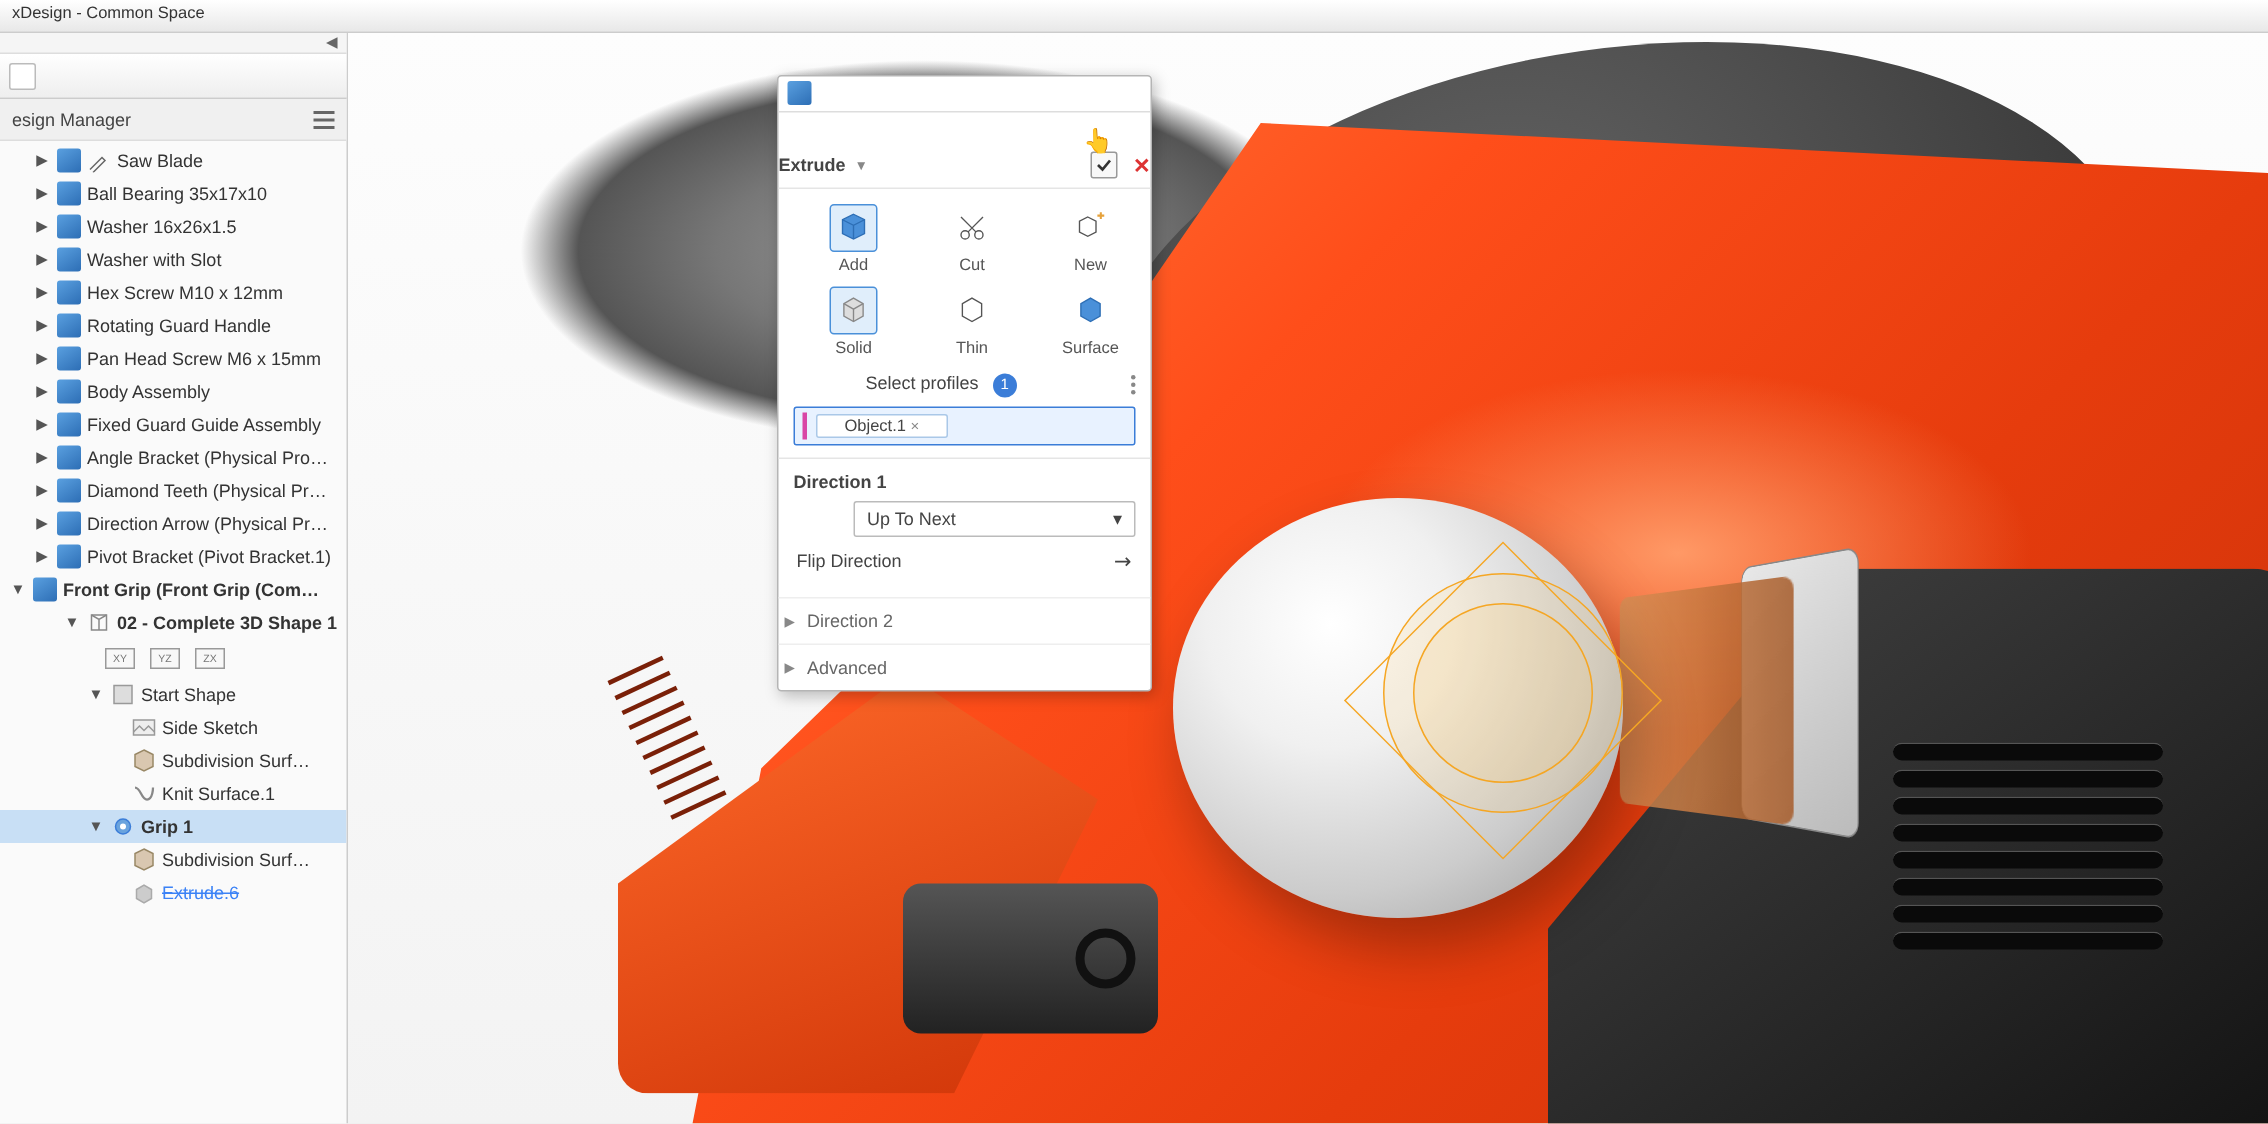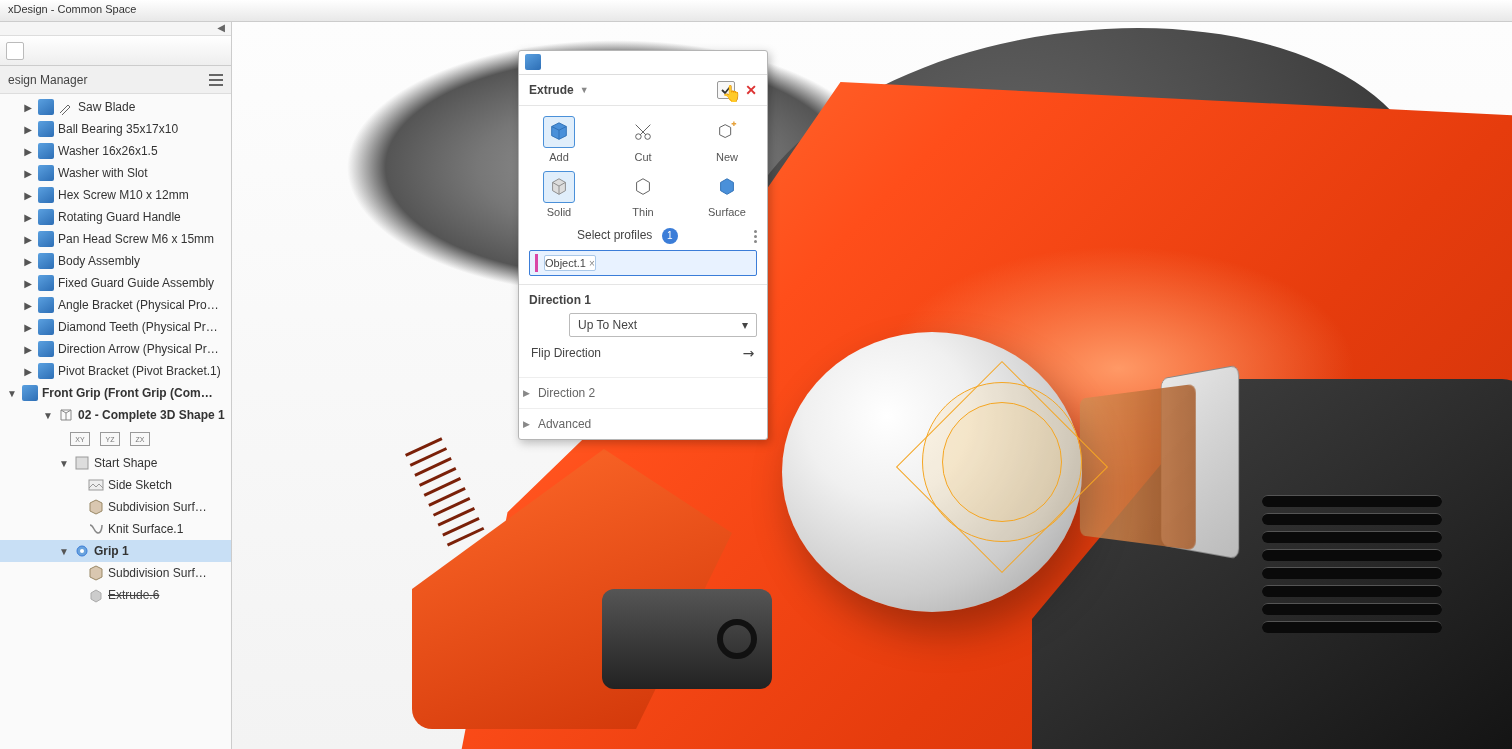--- a/index.html
+++ b/index.html
@@ -16,21 +16,21 @@
 .sidebar-toolbar .tb-icon { width:18px; height:18px; border:1px solid #bbb; border-radius:2px; background:#fff; }
 .panel-header { height: 28px; background: #f0f0f0; border-bottom: 1px solid #ddd; display: flex; align-items: center; justify-content: space-between; padding: 0 8px; font-size: 12px; color: #444; }
 .hamburger { display:flex; flex-direction:column; gap:3px; cursor:pointer;}
 .hamburger span{width:14px;height:2px;background:#666;}
 
 .tree { flex: 1; overflow-y: auto; padding: 2px 0; }
 .tree-item { display: flex; align-items: center; padding: 3px 4px; gap: 4px; white-space: nowrap; overflow: hidden; cursor: pointer; }
 .tree-item.active { font-weight: bold; }
 .tree-item.highlighted { background: #c8dff5; }
 .tree-item.selected { font-weight: bold; }
-.tree-item.dimmed { color:#404040; text-decoration: line-through; }
+.tree-item.dimmed { color:#3b82f6; text-decoration: line-through; }
 .expand { width: 12px; text-align: center; color: #555; font-size: 10px; }
 .part-icon { width: 16px; height: 16px; flex-shrink:0; display:inline-flex; align-items:center; justify-content:center;}
 .pkg { background: linear-gradient(145deg,#5aa0e0,#2d6eb5); border-radius:2px; }
 .plane-row { display:flex; gap:10px; padding: 6px 0 6px 70px; }
 .plane { width:20px; height:14px; border:1px solid #999; background:#f8f8f8; position:relative; font-size:7px; color:#777; display:flex; align-items:center; justify-content:center;}
 .indent1{padding-left:22px;} .indent2{padding-left:42px;} .indent3{padding-left:58px;} .indent5{padding-left:88px;}
 .feature-icon{width:16px;height:16px;flex-shrink:0;}
 
 
 .viewport { flex: 1; position: relative; overflow:hidden; }
@@ -53,37 +53,37 @@
 .guide{position:absolute;bottom:20px;left:80px;width:320px;height:280px;background:linear-gradient(160deg,#ff6a2a,#d03508);clip-path:polygon(60% 0,100% 30%,70% 100%,0 100%,0 50%);border-radius:20px;}
 .guide-teeth{position:absolute;bottom:120px;left:110px;width:40px;height:200px;transform:rotate(-25deg);}
 .guide-teeth span{display:block;height:3px;background:#7a2008;margin:8px 0;}
 .bracket{position:absolute;bottom:60px;left:270px;width:170px;height:100px;background:linear-gradient(#555,#222);border-radius:12px;}
 .bracket::after{content:"";position:absolute;right:15px;top:30px;width:28px;height:28px;border:6px solid #111;border-radius:50%;}
 
 
 .float-panel { position: absolute; top: 28px; left: 286px; width: 250px; background: #fff; border: 1px solid #b5b5b5; border-radius: 3px; box-shadow: 2px 3px 10px rgba(0,0,0,0.25); font-size: 12px; color: #444; }
 .fp-tab { height:24px; border-bottom:1px solid #ddd; padding:3px 6px;}
 .fp-tab-icon{width:16px;height:16px;background:linear-gradient(145deg,#5aa0e0,#2d6eb5);border-radius:2px;display:inline-block;}
-.fp-header { display:flex; align-items:center; justify-content:space-between; padding: 6px 10px; border-bottom: 1px solid #e5e5e5; font-weight: bold; }
+.fp-header { display:flex; align-items:center; justify-content:space-between; padding: 6px 0; border-bottom: 1px solid #e5e5e5; font-weight: bold; margin-top: 20px; }
 .fp-header .left{display:flex;align-items:center;gap:6px;}
 .fp-header .actions{display:flex;gap:10px;align-items:center;}
 .check-btn{width:18px;height:18px;border:1px solid #999;border-radius:2px;display:flex;align-items:center;justify-content:center;background:#f8f8f8;cursor:pointer;}
 .close-btn{color:#d33;font-weight:bold;font-size:14px;cursor:pointer;}
 .dropdown-arrow{font-size:9px;color:#888;}
 .fp-body{padding:8px 10px;}
-.tool-row{display:flex;justify-content:space-between;margin-bottom:4px;}
+.tool-row{display:flex;justify-content:flex-end;margin-bottom:4px;gap:19px;}
 .tool-btn{width:60px;text-align:center;cursor:pointer;padding:2px;}
 .tool-btn .ticon{width:32px;height:32px;margin:0 auto 3px;border:1px solid transparent;border-radius:3px;display:flex;align-items:center;justify-content:center;}
 .tool-btn.selected .ticon{border-color:#4a90d9;background:#e0eefb;}
 .tool-btn .tlabel{font-size:11px;color:#555;}
 .section-title{font-weight:bold;margin:8px 0 6px;display:flex;align-items:center;justify-content:space-between;}
 .badge{display:inline-block;min-width:16px;height:16px;border-radius:8px;background:#3b7dd8;color:#fff;font-size:10px;text-align:center;line-height:16px;margin-left:6px;}
 .profile-input{border:1px solid #3b7dd8;background:#e8f2ff;border-radius:2px;padding:3px 5px;display:flex;align-items:center;gap:2px;}
 .profile-input .lbar{width:3px;height:18px;background:#d946a6;margin-right:4px;}
-.chip{background:#fff;border:1px solid #aac8e8;border-radius:2px;padding:1px 0;font-size:11px;display:flex;align-items:center;gap:3px;}
+.chip{background:#fff;border:1px solid #aac8e8;border-radius:2px;padding:1px 18px;font-size:11px;display:flex;align-items:center;gap:3px;}
 .chip .x{color:#888;font-size:10px;cursor:pointer;}
 .fp-sep{height:1px;background:#e5e5e5;margin:8px -10px;}
 .select-row{display:flex;align-items:center;border:1px solid #bbb;border-radius:2px;padding:4px 8px;background:#fff;cursor:pointer;justify-content:space-between;margin-left:40px;}
 .flip-row{display:flex;justify-content:space-between;align-items:center;padding:8px 2px;}
 .flip-arrow{font-size:14px;transform:rotate(45deg);}
 .collapse-row{display:flex;align-items:center;gap:8px;padding:8px 4px;color:#666;cursor:pointer;border-top:1px solid #eee;}
 .collapse-row .tri{font-size:9px;color:#888;}
 .kebab{display:flex;flex-direction:column;gap:2px;}
 .kebab span{width:3px;height:3px;border-radius:50%;background:#888;}
 .cursor-hand{position:absolute;top:62px;left:490px;font-size:16px;pointer-events:none;}

